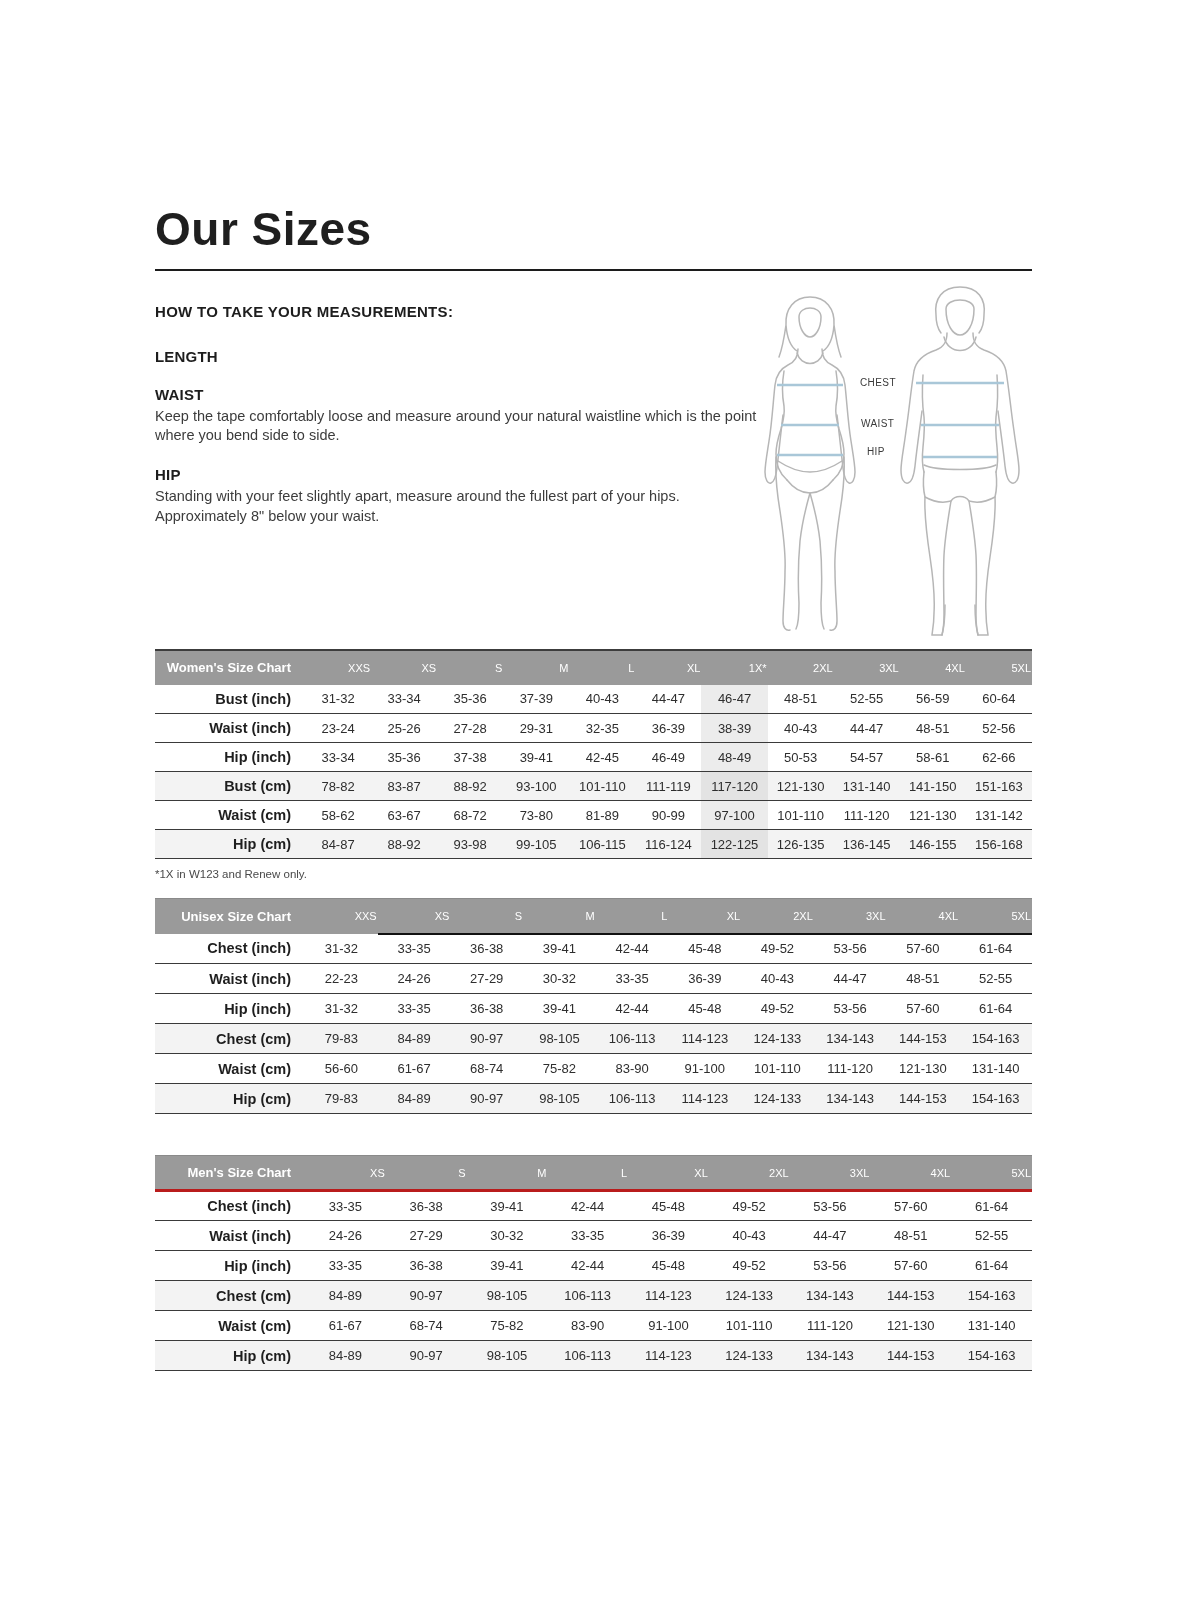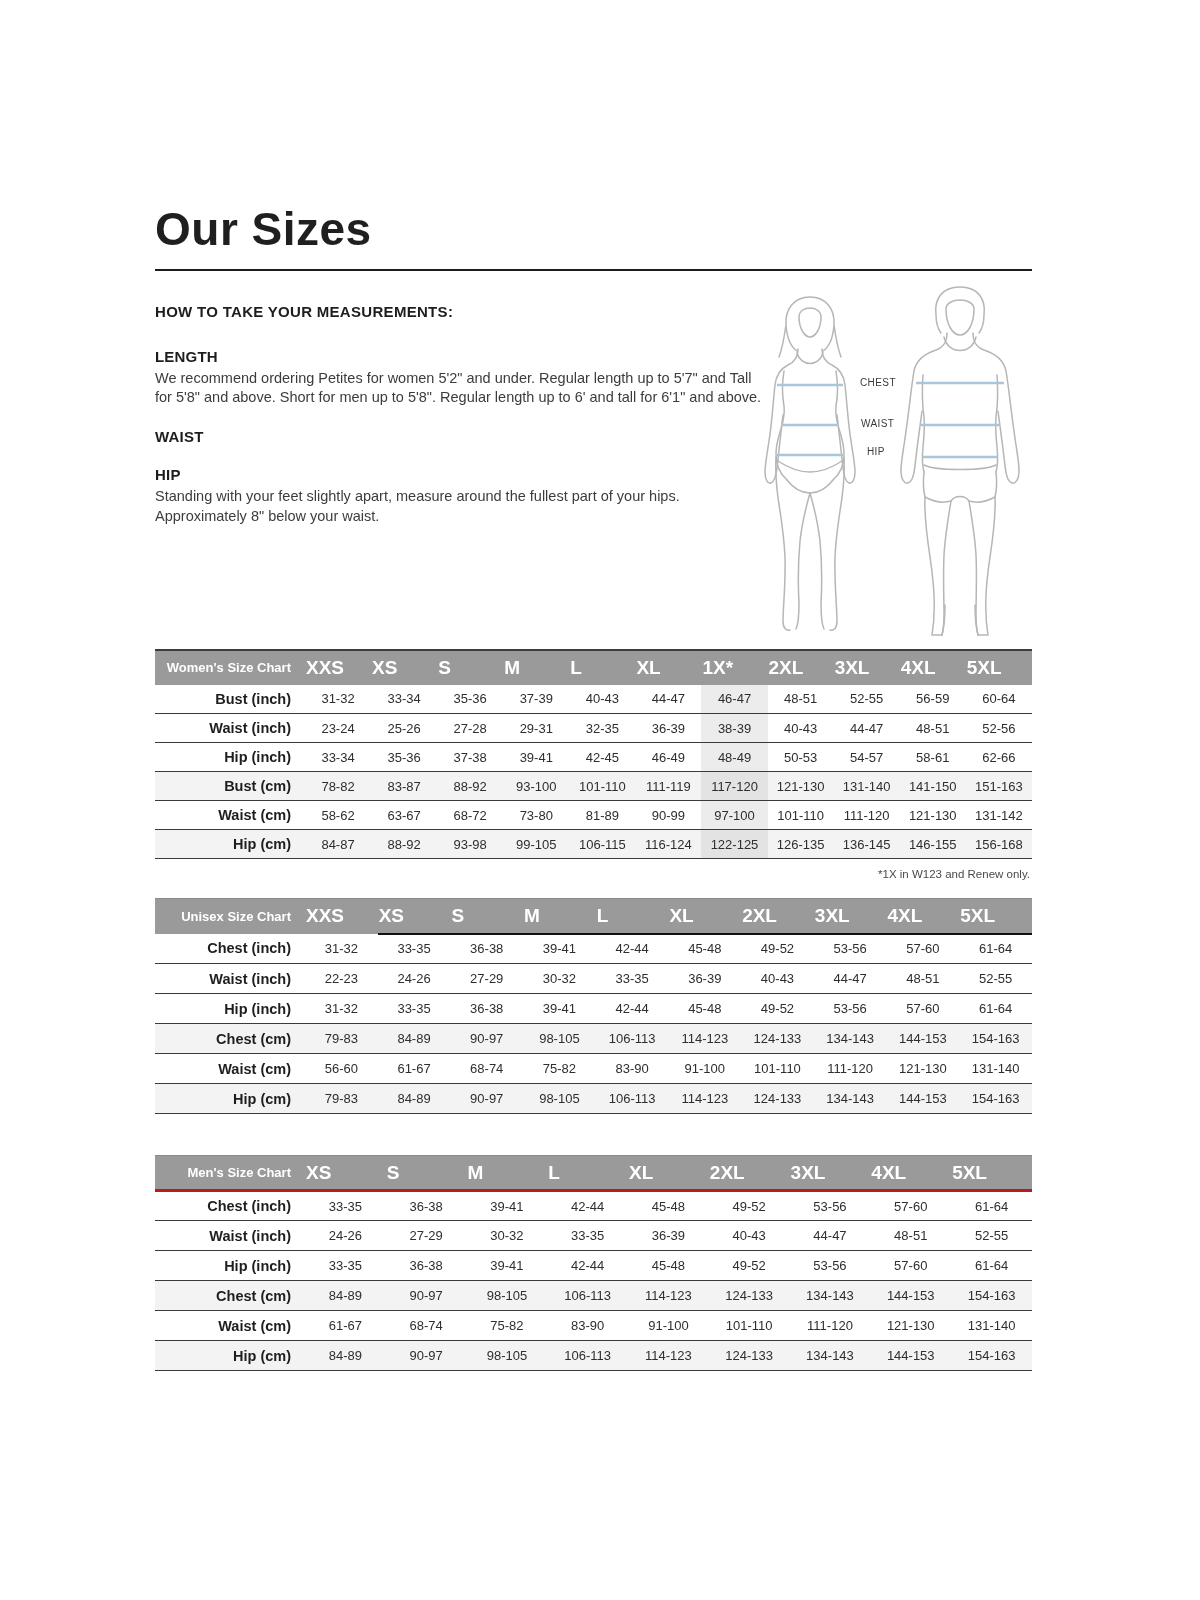--- a/index.html
+++ b/index.html
@@ -41,61 +41,61 @@
   .fig-label.waist{left:121px;top:139px;}
   .fig-label.hip{left:127px;top:167px;}
   
   .chart{width:877px;}
   .chart table{width:877px;border-collapse:collapse;table-layout:fixed;}
   .chart-0 table{border-top:2px solid #3c3c3c;}
   .chart-1 table,.chart-2 table{border-top:1px solid #8a8a8a;}
   .chart table{border-bottom:1px solid var(--rule);}
   .chart thead th{
     background:var(--header-bg);color:var(--header-text);
-    font-size:19px;font-weight:700;height:35px;text-align:left;
+    font-size:11px;font-weight:400;height:35px;text-align:right;
   }
   .chart thead th.lbl{font-size:13px;font-weight:700;margin-top:32px;}
   .chart-2 thead tr th{border-bottom:3px solid #b91c1c;}
   .chart-1 thead th.ul{border-bottom:2px solid #111111;}
   .chart col.label-col{width:150px;}
   .chart th.lbl{text-align:right;padding-right:14px;}
   .chart tbody th.lbl{font-size:14.5px;font-weight:700;color:#1e1e1e;}
   .chart tbody td{text-align:center;font-size:13px;color:#2e2e2e;}
   .chart-0 tbody th,.chart-0 tbody td{height:29px;}
   .chart-1 tbody th,.chart-1 tbody td,.chart-2 tbody th,.chart-2 tbody td{height:30px;}
   .chart tbody tr:not(:first-child){border-top:1px solid var(--rule);}
   .chart tbody tr.shaded th,.chart tbody tr.shaded td{background:var(--row-shade);}
   .chart tbody td.hl{background:var(--col-hl);}
   .chart tbody tr.shaded td.hl{background:var(--col-hl-shaded);}
   .footnote{
-    width:877px;text-align:right;font-size:11.5px;color:#4a4a4a;
+    width:877px;text-align:left;font-size:11.5px;color:#4a4a4a;
     margin-top:9px;padding-right:2px;
   }
   .chart-0{margin-top:0;}
   .chart-1{margin-top:18px;}
   .chart-2{margin-top:41px;}
 </style>
 </head>
 <body>
 
 <div class="page">
 
   <h1 class="title">Our Sizes</h1>
   <hr class="title-rule">
 
   <div class="content-row">
     <div class="instructions">
       <h2 class="howto">HOW TO TAKE YOUR MEASUREMENTS:</h2>
 
       <div class="sect">
         <h3>LENGTH</h3>
-        <p>We recommend ordering Petites for women 5'2" and under. Regular length up to 5'7" and Tall for 5'8" and above. Short for men up to 5'8". Regular length up to 6' and tall for 6'1" and above.</p>
       </div>
       <div class="sect">
         <h3>WAIST</h3>
+        <p>Keep the tape comfortably loose and measure around your natural waistline which is the point where you bend side to side.</p>
       </div>
       <div class="sect">
         <h3>HIP</h3>
         <p>Standing with your feet slightly apart, measure around the fullest part of your hips. Approximately 8" below your waist.</p>
       </div>
     </div>
 
     <div class="figures">
       <svg width="300" height="360" viewBox="0 0 300 360">
         <g stroke="#b6b6b6" fill="none" stroke-width="1.5" stroke-linecap="round">

